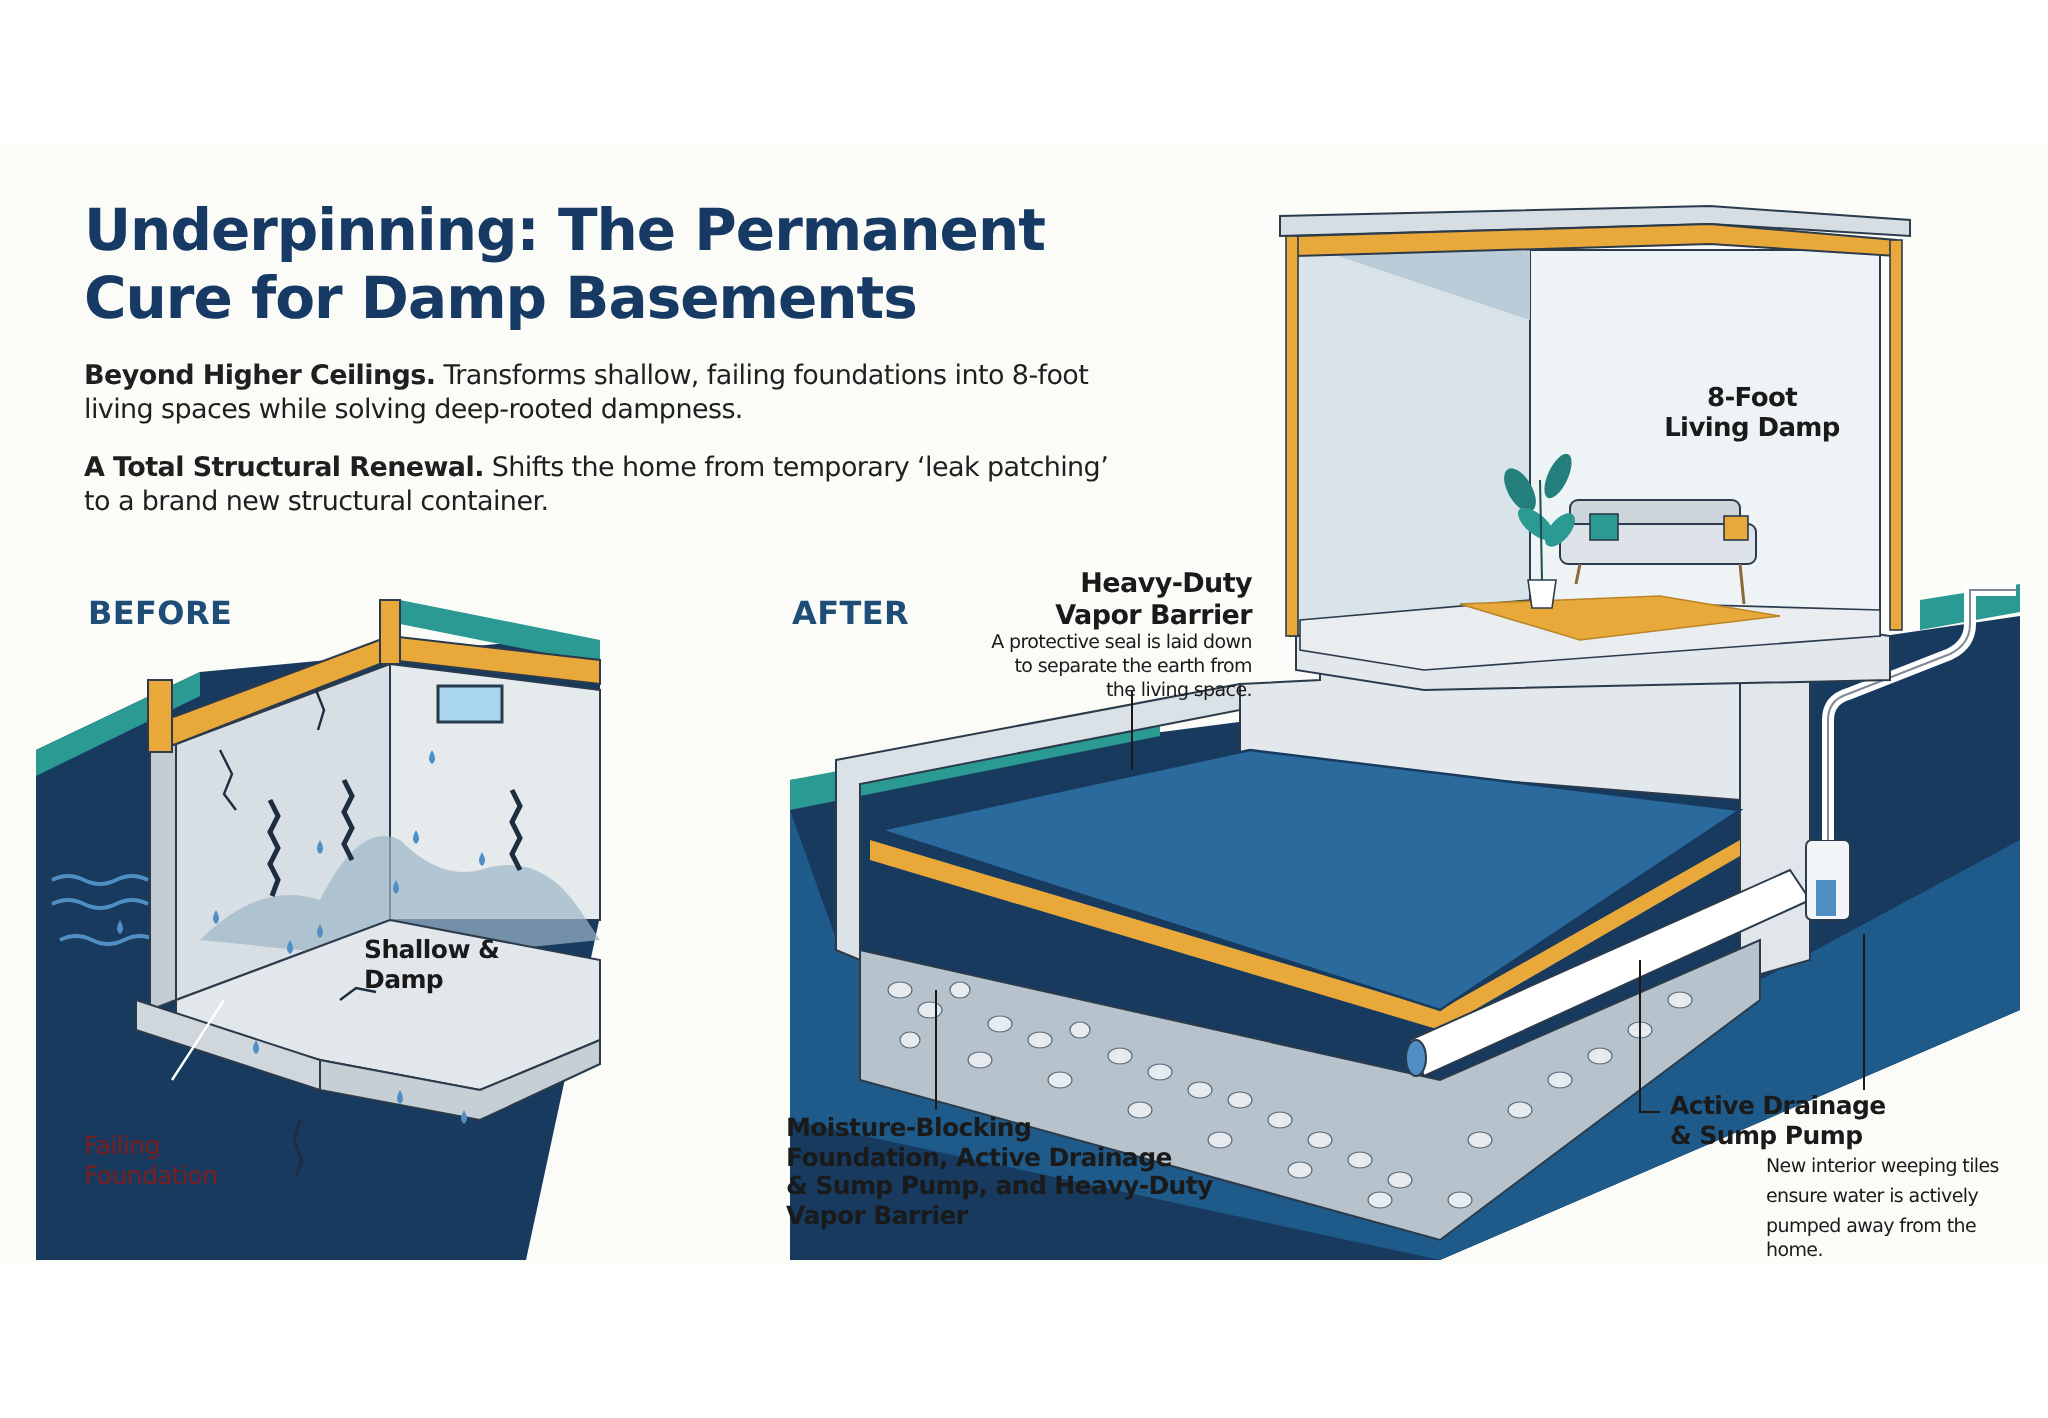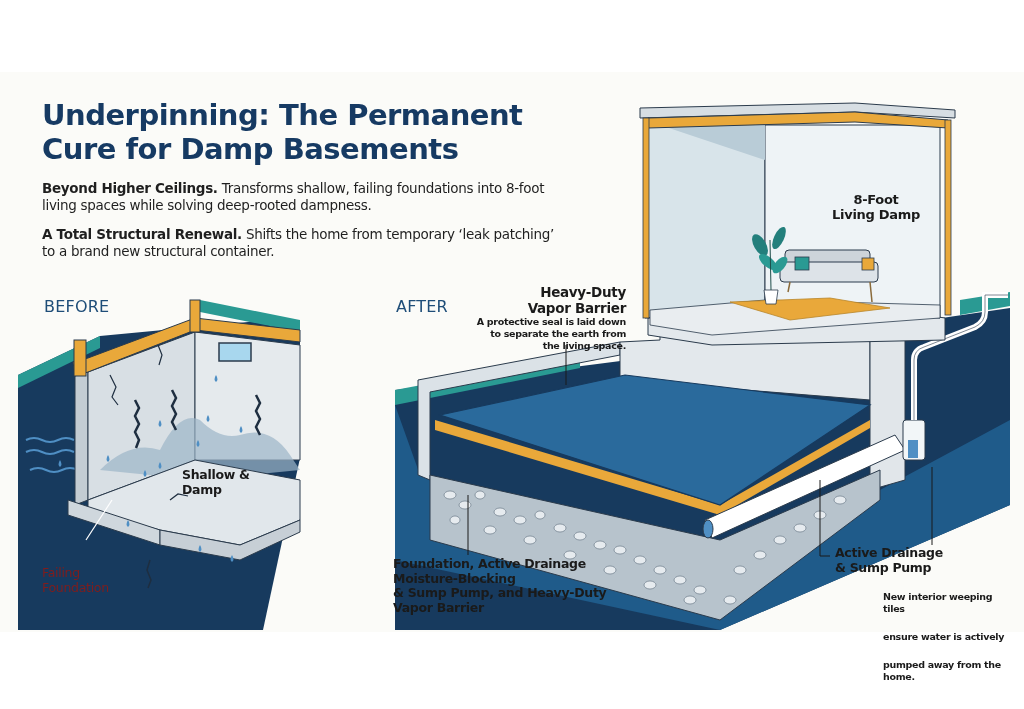--- a/index.html
+++ b/index.html
@@ -16,46 +16,46 @@
     }
     .para {
       position: absolute; left: 42px; width: 520px;
       font-family: "DejaVu Sans", sans-serif;
       font-size: 13.5px; line-height: 17px; color: #1f1f1f; letter-spacing: -0.3px;
     }
     .para b { font-weight: bold; }
     .p1 { top: 180px; }
     .p2 { top: 226px; }
     .section-label {
-      position: absolute; font-family: "DejaVu Sans", sans-serif; font-weight: normal;
+      position: absolute; font-family: "DejaVu Sans", sans-serif; font-weight: bold;
       font-size: 16px; color: #1e4d78; letter-spacing: 0.2px;
     }
     .before-label { left: 44px; top: 297px; }
     .after-label { left: 396px; top: 297px; }
     svg.illus { position: absolute; left: 0; top: 0; }
     .callout {
       position: absolute; font-family: "DejaVu Sans", sans-serif; color: #1a1a1a;
       letter-spacing: -0.3px;
     }
     .callout .h { font-weight: bold; font-size: 13px; line-height: 15px; }
-    .callout .d { font-size: 9.5px; line-height: 12px; font-weight: bold; }
+    .callout .d { font-size: 9.5px; line-height: 12px; }
     .callout.white { color: #7f1d1d; margin-top: 19px; }
     .vb { left: 470px; top: 284px; width: 156px; text-align: right; }
     .vb .h { font-size: 13.5px; line-height: 16px; }
     .living { left: 826px; top: 192px; width: 100px; text-align: center; }
     .living .h { font-size: 13px; line-height: 15px; }
     .shallow { left: 182px; top: 467px; width: 90px; }
     .shallow .h { font-size: 12.5px; line-height: 15px; }
     .failing { left: 42px; top: 546px; width: 110px; }
     .failing .h { font-size: 12.5px; line-height: 15px; font-weight: normal; }
     .moist { left: 393px; top: 557px; width: 240px; }
     .moist .h { font-size: 12.5px; line-height: 14.5px; }
     .drain { left: 835px; top: 545px; width: 180px; }
     .drain .h { font-size: 12.5px; line-height: 15px; }
-    .drain .d { font-size: 9.5px; line-height: 12px; margin-top: 16px; padding-left: 48px; }
+    .drain .d { font-size: 9.5px; line-height: 12px; margin-top: 3px; padding-left: 48px; }
   </style>
 </head>
 <body>
 
 <div class="card"></div>
 
 <svg class="illus" width="1024" height="709" viewBox="0 0 1024 709">
 
   <g>
 
@@ -250,22 +250,22 @@
   <div class="d">to separate the earth from</div>
   <div class="d">the living space.</div>
 </div>
 
 <div class="callout living">
   <div class="h">8-Foot</div>
   <div class="h">Living Damp</div>
 </div>
 
 <div class="callout moist">
+  <div class="h">Moisture-Blocking</div>
   <div class="h">Foundation, Active Drainage</div>
-  <div class="h">Moisture-Blocking</div>
   <div class="h">&amp; Sump Pump, and Heavy-Duty</div>
   <div class="h">Vapor Barrier</div>
 </div>
 
 <div class="callout drain">
   <div class="h">Active Drainage</div>
   <div class="h">&amp; Sump Pump</div>
   <div class="d">New interior weeping tiles</div>
   <div class="d">ensure water is actively</div>
   <div class="d">pumped away from the home.</div>

